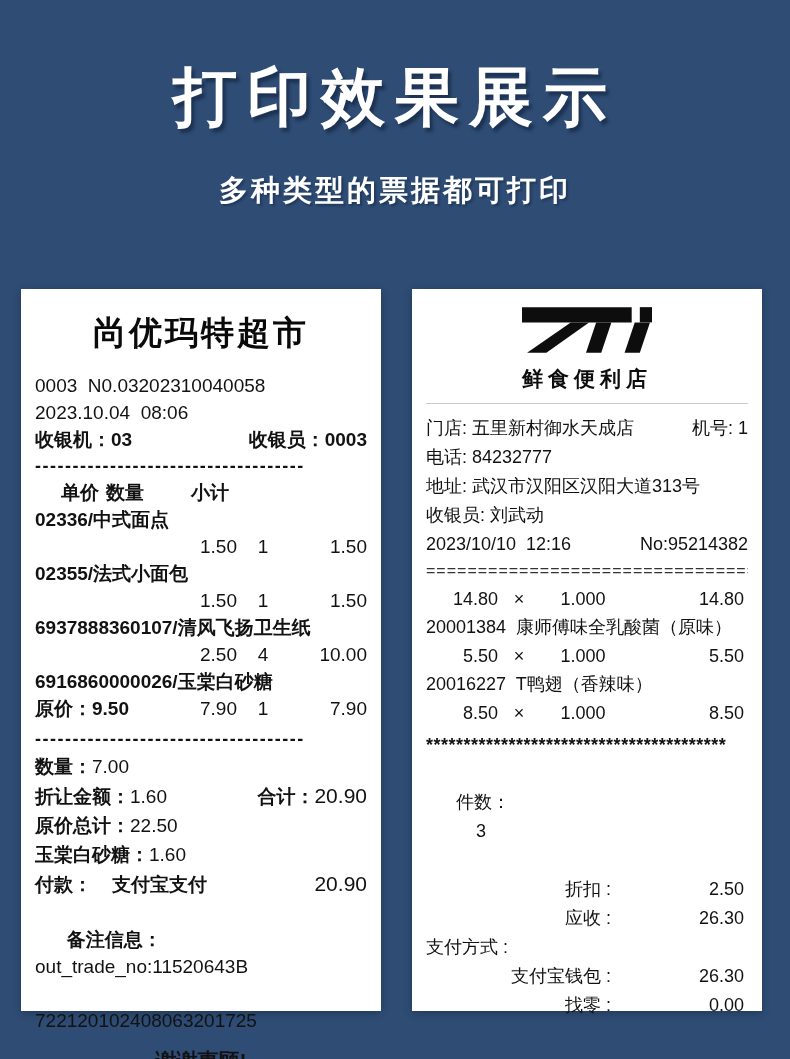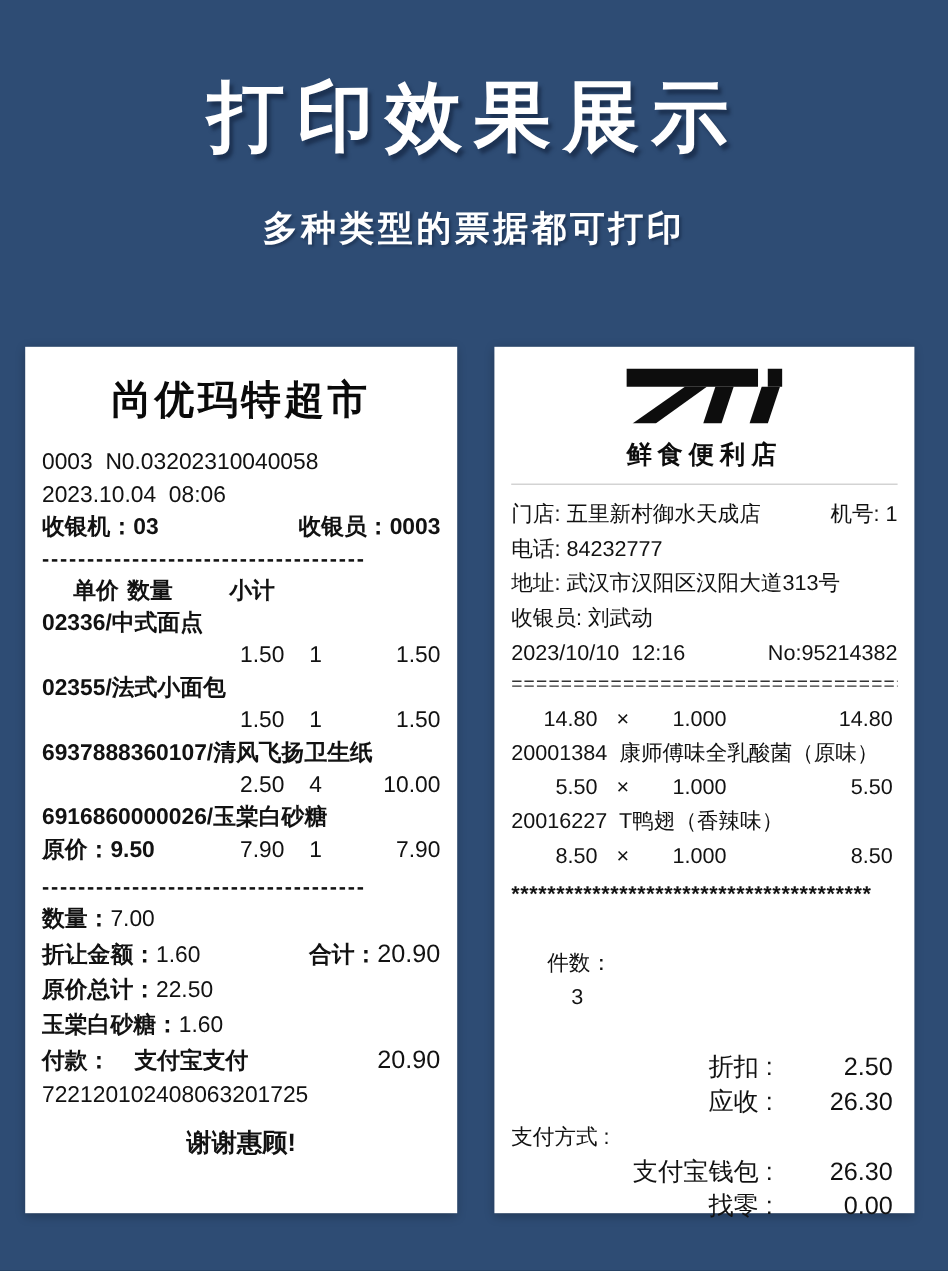--- a/index.html
+++ b/index.html
@@ -70,21 +70,21 @@
   }
   .sep-stars{
     font-size:18px;line-height:24px;letter-spacing:.5px;font-weight:700;
     white-space:nowrap;overflow:hidden;margin:6px 0 2px;
   }
   .rr-nums{display:flex;font-size:18px;line-height:28px;}
   .n-price{width:72px;text-align:right;}
   .n-x{width:42px;text-align:center;}
   .n-qty{width:86px;text-align:center;}
   .n-amt{flex:1;text-align:right;padding-right:4px;}
-  .rr-trow{display:flex;font-size:21px;line-height:29px;}
+  .rr-trow{display:flex;font-size:18px;line-height:29px;gap:33px;}
   .rr-trow .sp{flex:1;}
   .t-lab{min-width:96px;text-align:right;}
   .t-lab.wide{min-width:150px;}
   .t-val{width:100px;text-align:right;padding-right:4px;}
 </style>
 </head>
 <body>
 
 <div class="canvas">
 
@@ -162,20 +162,23 @@
       <span class="bold">玉棠白砂糖：</span>
       <span>1.60</span>
     </div>
     <div class="tot-row">
       <span class="bold">付款：</span>
       <span class="bold ml">支付宝支付</span>
       <span class="grow"></span>
       <span class="big-val">20.90</span>
     </div>
 
+    <div class="rl-line">
+      <span class="bold">备注信息：</span><span>out_trade_no:11520643B</span>
+    </div>
     <div class="rl-line">722120102408063201725</div>
 
     <div class="rl-center mt10">谢谢惠顾!</div>
 
   </div>
 
   <div class="receipt receipt-right">
     <svg class="rr-logo" viewBox="0 0 128 45" aria-hidden="true">
       <polygon points="0,0 108,0 108,15 0,15" fill="#0d0d0d"></polygon>
       <polygon points="116,0 128,0 128,15 116,15" fill="#0d0d0d"></polygon>

